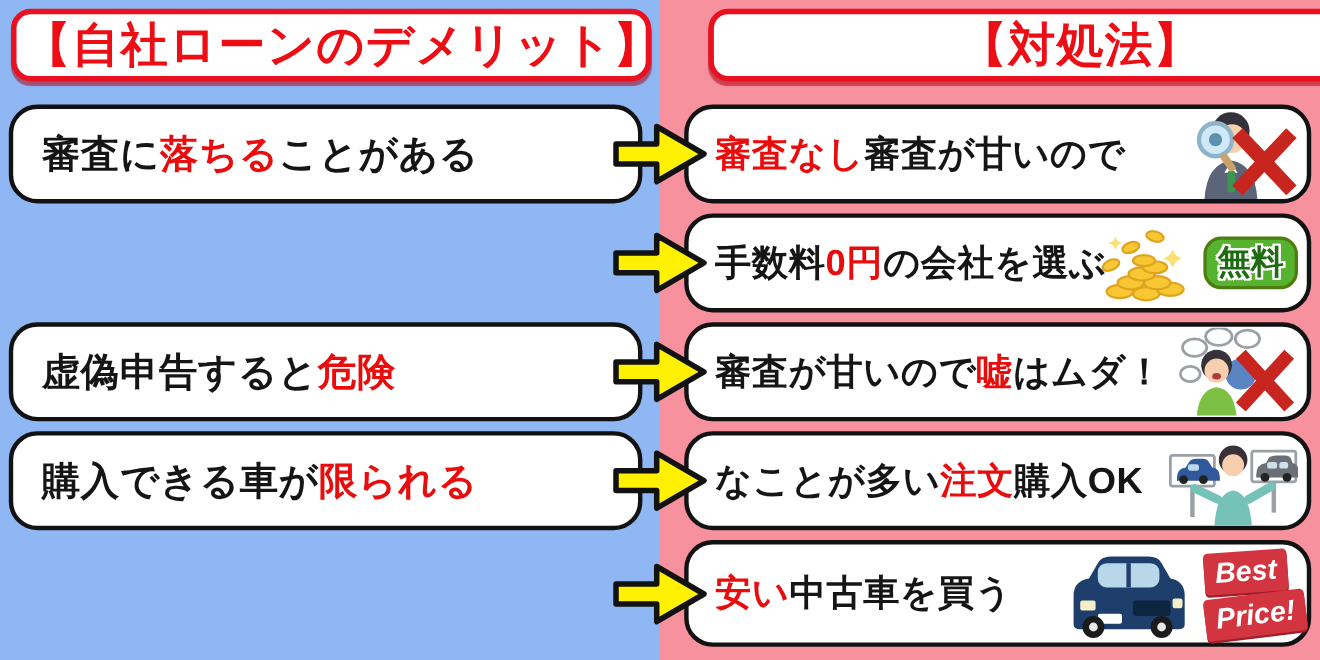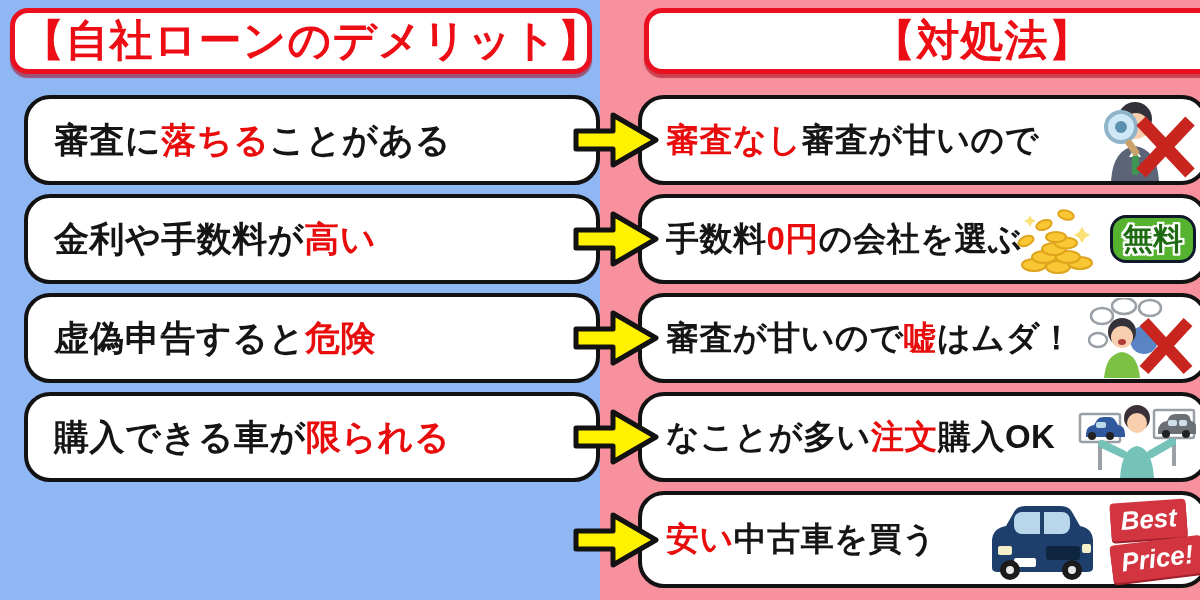--- a/index.html
+++ b/index.html
@@ -17,42 +17,42 @@
     position:absolute; top:8px; height:66px; background:#fff;
     border:5px solid #ea1020; border-radius:18px;
     box-shadow:0 4px 1px rgba(170,0,16,.55), inset 0 0 0 2px #fff;
     display:flex; align-items:center; justify-content:center; z-index:2;padding-left:21px;
   }
   .header.hl { left:10px;  width:582px; }
   .header.hr { left:644px; width:656px; }
   .header-text { font-size:43px; color:#ed0d14; letter-spacing:1px; white-space:nowrap; }
 
   
-  .row { position:absolute; left:16px; width:1044px; height:90px; }
+  .row { position:absolute; left:0; width:1044px; height:90px; }
   .box {
     position:absolute; top:0; height:100%; background:#fff;
     border:4px solid #121212; border-radius:26px;
     display:flex; align-items:center;
   }
   .lbox { left:8px;   width:576px; padding:0 16px 0 26px; }
   .rbox { left:622px; width:570px; padding:0 130px 0 24px; }
   .rowtext { margin:0; font-size:35px; color:#151515; letter-spacing:.5px; white-space:nowrap; }
   .rbox .rowtext { font-size:33px; }
   .red { color:#e80c0c; }
 
   .arrow {
     position:absolute; left:556px; top:50%; transform:translateY(-50%); z-index:5;
   }
 
   .icon-wrap {
     position:absolute; right:8px; top:50%; transform:translateY(-50%);
     display:flex; align-items:center; gap:8px;
   }
   .free-badge {
-    background:#55b32f; border:3px solid #0f172a; border-radius:16px;
+    background:#55b32f; border:3px solid #4d7c0f; border-radius:16px;
     padding:6px 10px; font-size:30px; color:#1f6b12; line-height:1;
     text-shadow:-2px 0 #fff, 2px 0 #fff, 0 -2px #fff, 0 2px #fff, -2px -2px #fff, 2px 2px #fff, -2px 2px #fff, 2px -2px #fff;
     white-space:nowrap;
   }
   .bp-badge { display:flex; flex-direction:column; align-items:center; gap:2px; transform:rotate(-4deg); }
   .bp-line {
     background:#d23440; color:#fff; font-style:italic; font-size:26px; line-height:1;
     padding:5px 10px 7px; border-radius:4px; box-shadow:0 2px 0 #9e1f2a; white-space:nowrap;
   }
   .bp-line.second { transform:rotate(-3deg) translateX(6px); }
@@ -92,23 +92,20 @@
         <g stroke="#c8251f" stroke-width="13">
           <line x1="50" y1="22" x2="99" y2="74"></line>
           <line x1="99" y1="22" x2="50" y2="74"></line>
         </g>
       </svg>
     </div>
   </div>
 </div>
 
 <div class="row" style="top:194px">
-  <div class="box lbox">
-    <p class="rowtext"><span>金利や手数料が</span><span class="red">高い</span></p>
-  </div>
   <svg class="arrow" width="88" height="62" viewBox="0 0 88 62">
     <polygon points="4,22 41,22 41,6 84,31 41,56 41,40 4,40" fill="#fff100" stroke="#121212" stroke-width="5" stroke-linejoin="round"></polygon>
   </svg>
   <div class="box rbox">
     <p class="rowtext"><span>手数料</span><span class="red">0円</span><span>の会社を選ぶ</span></p>
     <div class="icon-wrap">
       <svg width="88" height="72" viewBox="0 0 88 72">
         <g fill="#f8c733" stroke="#dfa41d" stroke-width="2">
           <ellipse cx="20" cy="62" rx="12" ry="6"></ellipse>
             <ellipse cx="44" cy="64" rx="12" ry="6"></ellipse>

